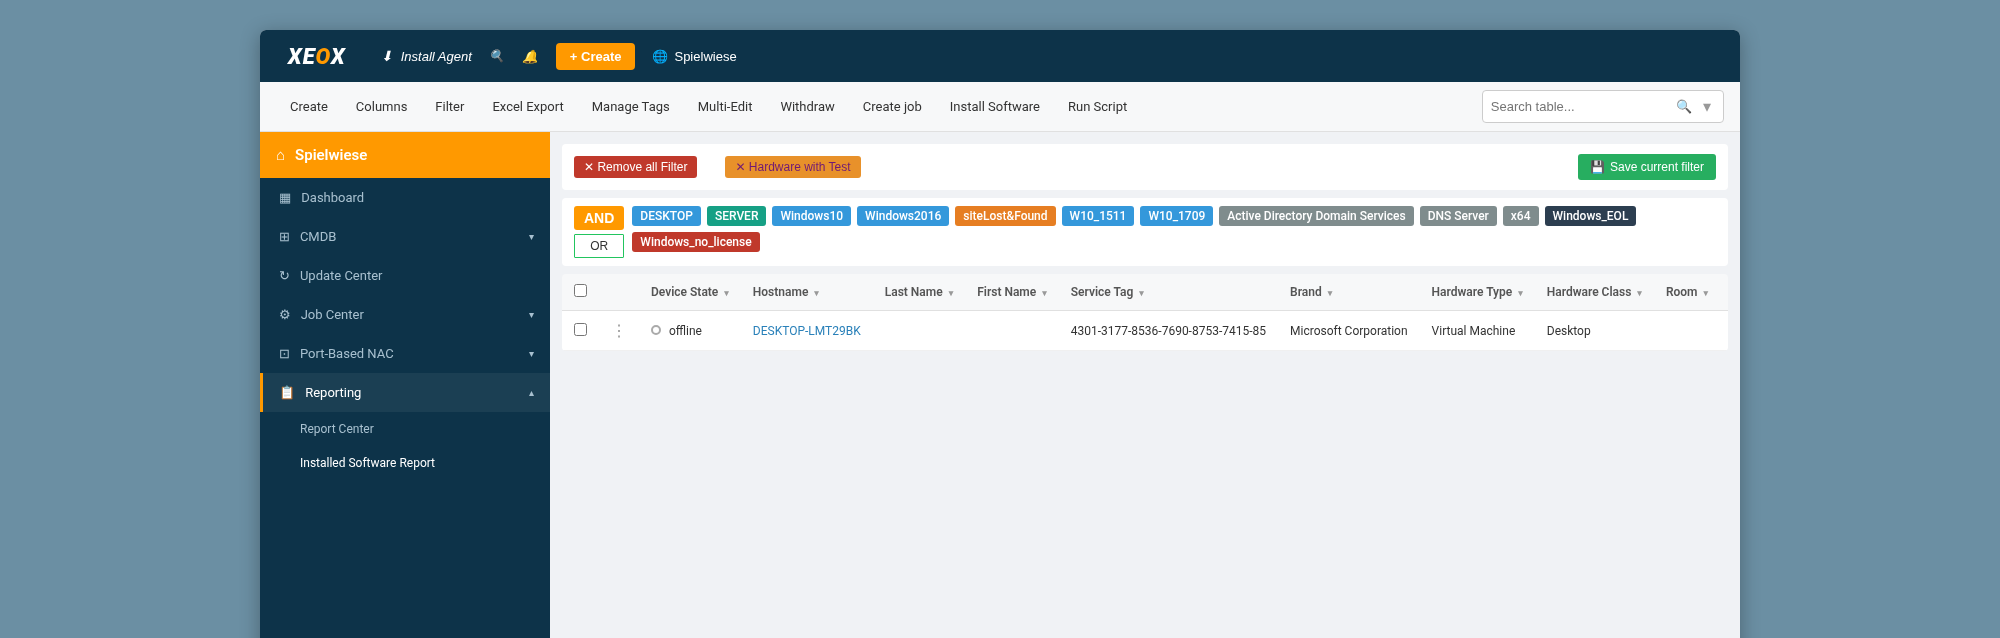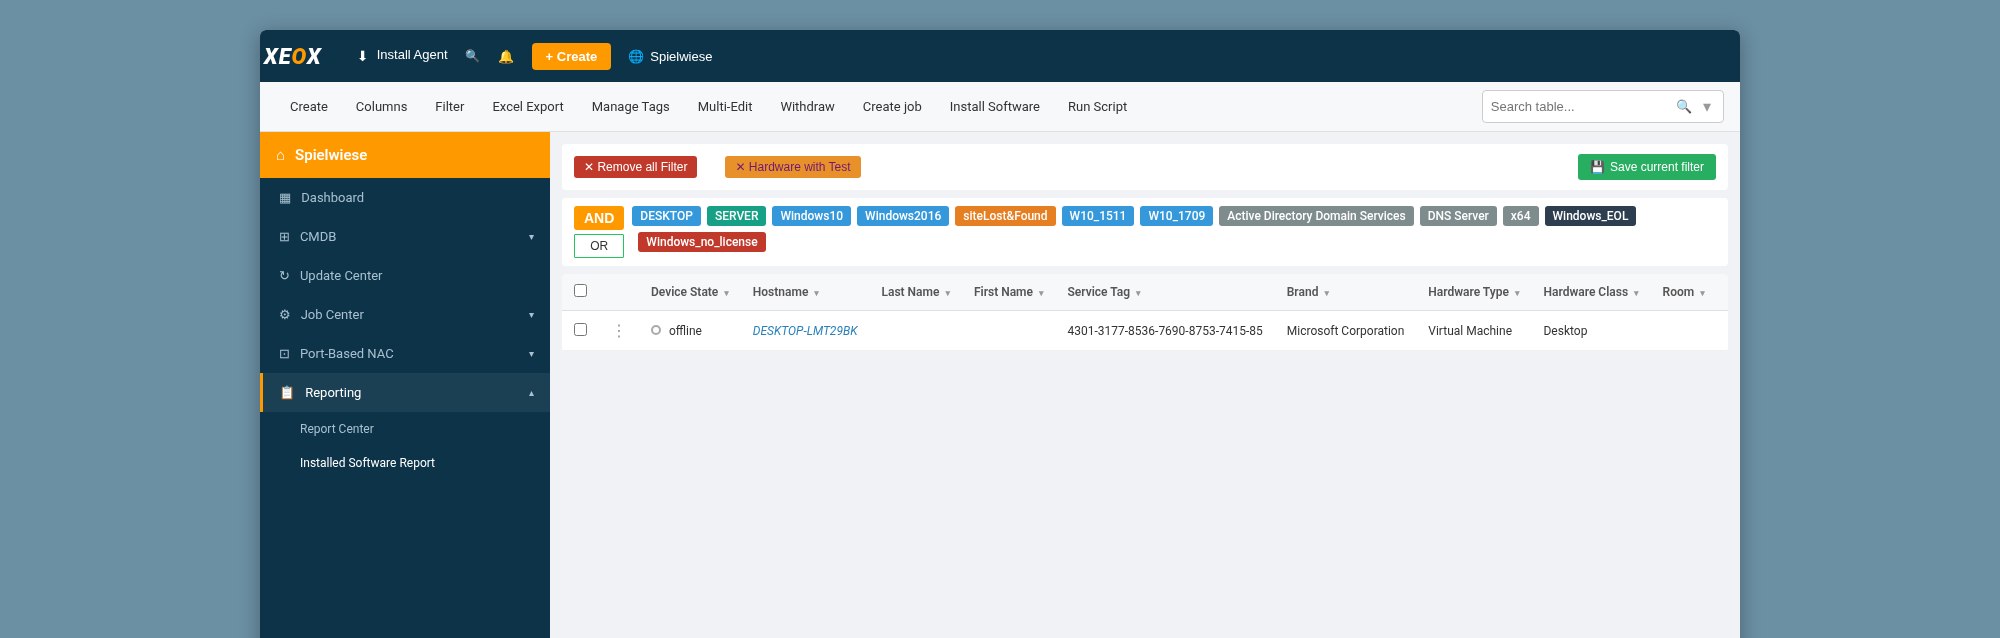--- a/index.html
+++ b/index.html
@@ -19,21 +19,21 @@
       border-radius: 6px;
       overflow: hidden;
       box-shadow: 0 4px 20px rgba(0,0,0,0.3);
     }
     
     .top-nav {
       background: #0d3349;
       height: 52px;
       display: flex;
       align-items: center;
-      padding: 0 4px;
+      padding: 0 28px;
       gap: 16px;
     }
     .logo {
       color: white;
       font-size: 22px;
       font-weight: 900;
       letter-spacing: 1px;
       font-style: italic;
       margin-right: 16px;
     }
@@ -49,22 +49,23 @@
       align-items: center;
       gap: 16px;
     }
     .top-nav-btn {
       color: white;
       background: none;
       border: none;
       cursor: pointer;
       font-size: 13px;
       display: flex;
-      align-items: flex-start;
+      align-items: center;
       gap: 5px;
+      font-style: italic;
     }
     .top-nav-icon {
       width: 18px;
       height: 18px;
       display: inline-flex;
       align-items: center;
       justify-content: center;
       color: white;
       font-size: 14px;
     }
@@ -279,21 +280,21 @@
       padding: 3px 8px;
       font-size: 12px;
       font-weight: 500;
       color: white;
     }
     .tag-blue { background: #3498db; }
     .tag-teal { background: #16a085; }
     .tag-orange { background: #e67e22; }
     .tag-gray { background: #7f8c8d; }
     .tag-dark { background: #2c3e50; }
-    .tag-red { background: #c0392b; margin-left: 6px; }
+    .tag-red { background: #c0392b; }
     
     .table-container {
       background: white;
       border-radius: 4px;
       overflow: auto;
     }
     table {
       width: 100%;
       border-collapse: collapse;
     }
@@ -324,21 +325,21 @@
       white-space: nowrap;
     }
     .status-dot {
       display: inline-block;
       width: 10px;
       height: 10px;
       border-radius: 50%;
       border: 2px solid #aaa;
       margin-right: 5px;
     }
-    .hostname-link { color: #2980b9; text-decoration: none; font-style: italic; }
+    .hostname-link { color: #2980b9; text-decoration: none; }
     .checkbox-col { width: 36px; }
     .actions-col { width: 30px; }
     .more-dots { color: #999; cursor: pointer; font-size: 16px; }
     .scroll-indicator {
       display: inline-block;
       font-size: 16px;
       color: #999;
       padding: 2px 4px;
       cursor: pointer;
     }

